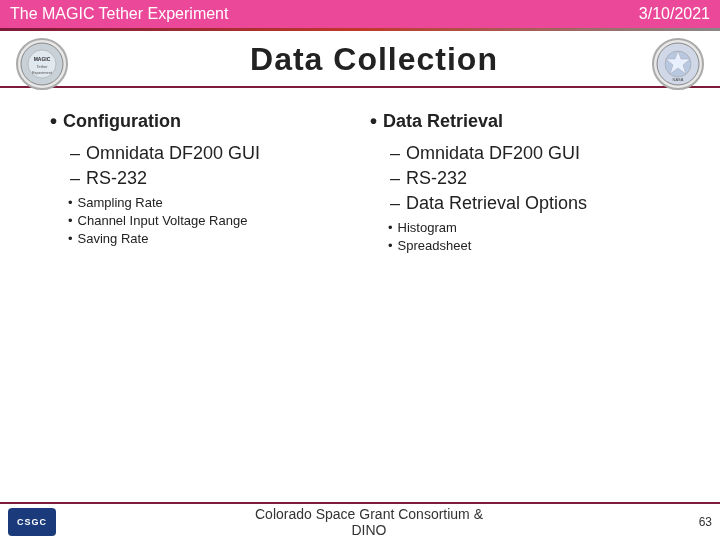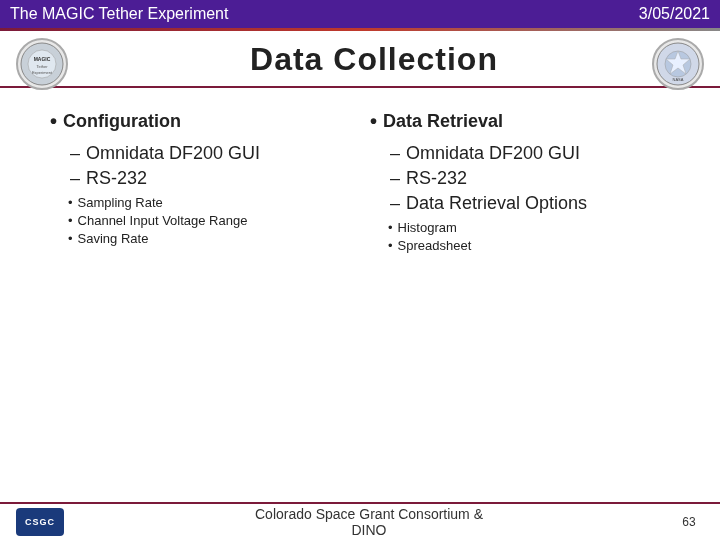--- a/index.html
+++ b/index.html
@@ -8,21 +8,21 @@
       width: 720px;
       height: 540px;
       font-family: Arial, sans-serif;
       background: #fff;
       overflow: hidden;
       position: relative;
     }
 
     
     #header {
-      background: #4c1d95;
+      background: #ec4899;
       color: #fff;
       display: flex;
       justify-content: space-between;
       align-items: center;
       padding: 4px 10px;
       height: 28px;
     }
 
     
     #accent-line {
@@ -144,21 +144,21 @@
     #footer {
       position: absolute;
       bottom: 0;
       left: 0;
       right: 0;
       height: 38px;
       border-top: 2px solid #7b1a3a;
       display: flex;
       align-items: center;
       justify-content: space-between;
-      padding: 0 16px;
+      padding: 0 8px;
       background: #fff;
     }
 
     .footer-logo {
       width: 48px;
       height: 28px;
       background: #1a3a7b;
       border-radius: 4px;
       display: flex;
       align-items: center;
@@ -173,39 +173,39 @@
       font-size: 14px;
       color: #333;
       text-align: center;
       flex: 1;
     }
 
     #footer-page {
       font-size: 12px;
       color: #333;
       min-width: 30px;
-      text-align: center;
+      text-align: right;
     }
 
     
     .logo-left-svg {
       width: 46px;
       height: 46px;
     }
     .logo-right-svg {
       width: 46px;
       height: 46px;
     }
   </style>
 </head>
 <body>
 
 <div id="header">
   <span>The MAGIC Tether Experiment</span>
-  <span>3/05/2021</span>
+  <span>3/10/2021</span>
 </div>
 
 <div id="accent-line"></div>
 
 <div id="logo-row">
   <div class="logo-circle">
     <svg class="logo-left-svg" viewBox="0 0 46 46">
       <circle cx="23" cy="23" r="21" fill="#c8d0d8" stroke="#888" stroke-width="1"></circle>
       <circle cx="23" cy="23" r="14" fill="#e0e8f0" stroke="#999" stroke-width="0.5"></circle>
       <text x="23" y="20" text-anchor="middle" font-size="5" fill="#333" font-weight="bold">MAGIC</text>

